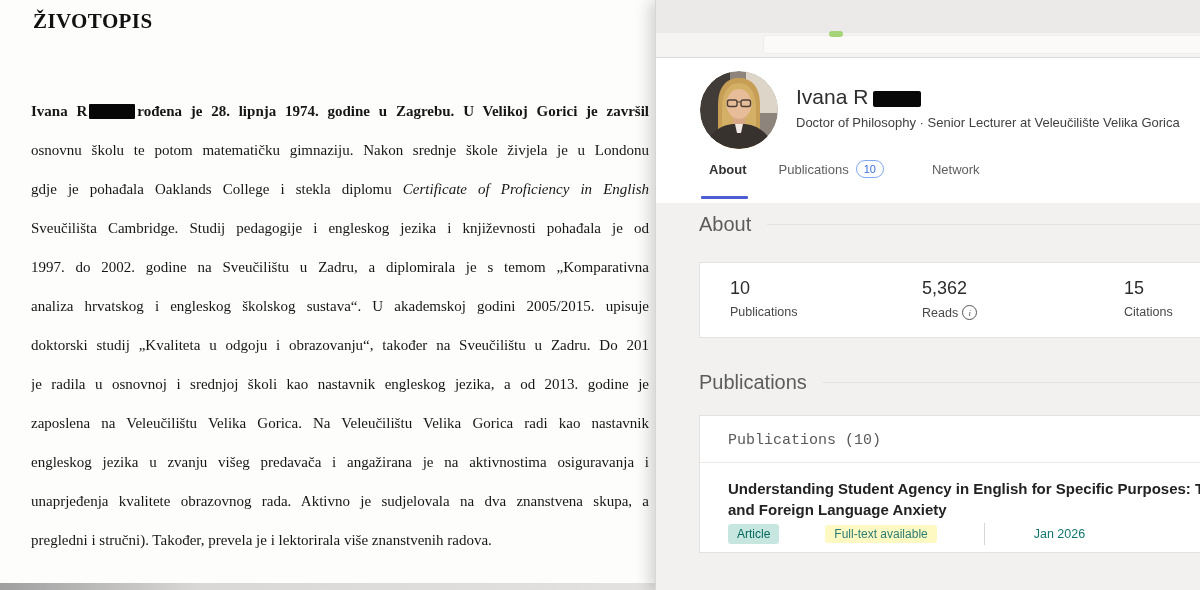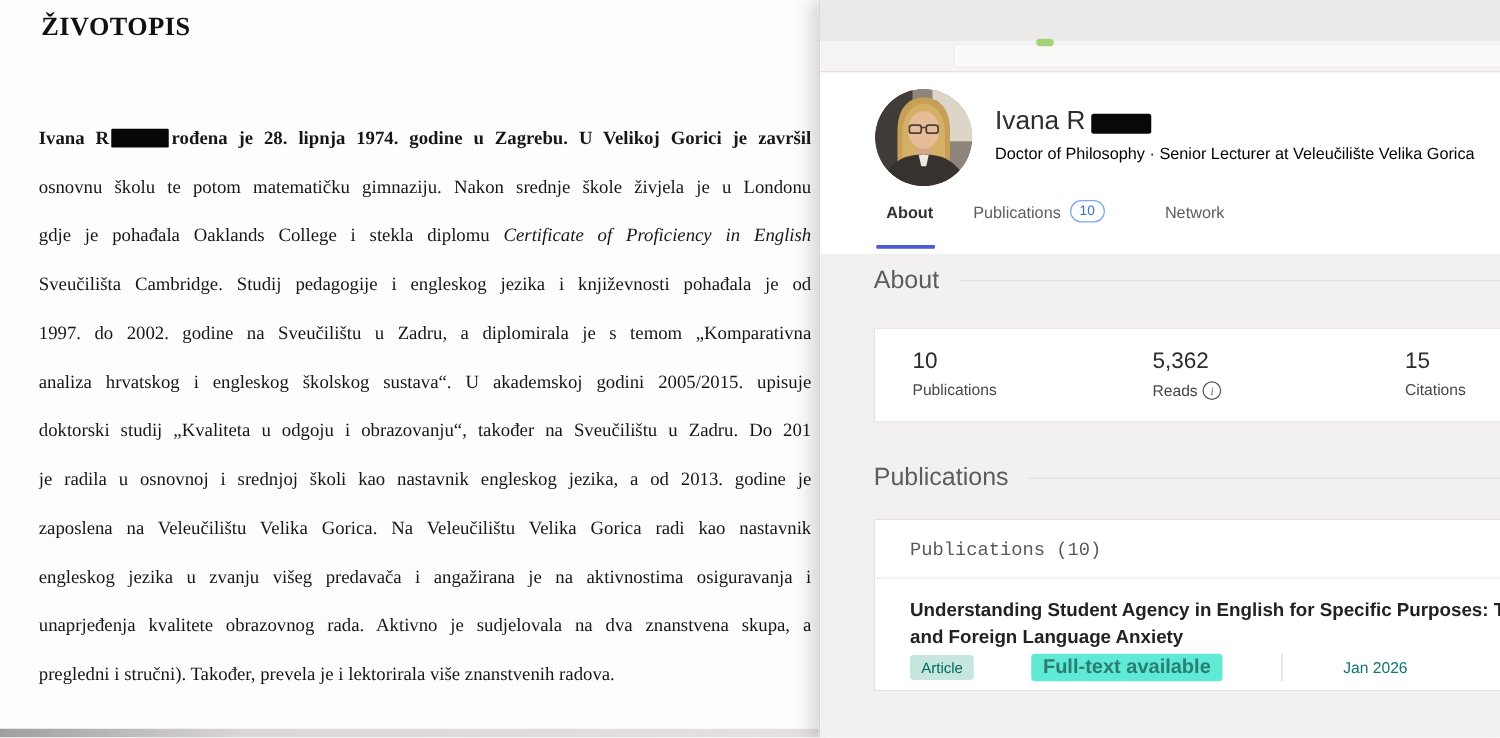--- a/index.html
+++ b/index.html
@@ -32,21 +32,21 @@
   .rg-green-dot{position:absolute;left:173px;top:31px;width:14px;height:6px;border-radius:3px;
                 background:#a5d377;}
   .rg-divider{position:absolute;left:0;top:57px;right:0;height:1px;background:#dbdad8;}
 
   .rg-profile{position:absolute;left:0;top:58px;right:0;height:145px;background:#fff;}
   .rg-avatar{position:absolute;left:44px;top:13px;width:78px;height:78px;border-radius:50%;
              overflow:hidden;}
   .rg-name-row{position:absolute;left:140px;top:27px;display:flex;align-items:center;gap:5px;}
   .rg-name{font-size:21px;color:#2e2e2e;}
   .rg-name-redaction{width:48px;height:16px;background:#080808;border-radius:2px;margin-top:3px;}
-  .rg-headline{position:absolute;left:140px;top:57px;font-size:13px;color:#000000;}
+  .rg-headline{position:absolute;left:140px;top:57px;font-size:13px;color:#404040;}
 
   .rg-tabs{position:absolute;left:53px;top:102px;display:flex;align-items:center;}
   .rg-tab{font-size:13px;color:#5e5e5e;cursor:pointer;}
   .rg-tab.active{color:#333;font-weight:bold;}
   .rg-tab-pub{margin-left:32px;display:flex;align-items:center;}
   .rg-tab-net{margin-left:48px;}
   .rg-count-pill{margin-left:7px;font-size:11px;color:#3b6fe0;border:1.5px solid #82a8f0;
                  border-radius:10px;padding:0 7px;height:16px;line-height:16px;}
   .rg-tab-underline{position:absolute;left:45px;top:138px;width:47px;height:3px;
                     background:#4d5dd3;border-radius:1px;}
@@ -68,22 +68,22 @@
              align-items:center;justify-content:center;font-size:9px;color:#565656;
              font-family:"Liberation Serif",serif;font-style:italic;}
 
   .card-pubs{top:212px;height:136px;}
   .pubcard-header{position:absolute;left:28px;top:16px;font-size:15px;color:#5a5a5a;font-family:Liberation Mono, monospace;}
   .pubcard-divider{position:absolute;left:0;right:0;top:46px;height:1px;background:#ebeae8;}
   .pub-title{position:absolute;left:28px;top:62px;font-size:15px;font-weight:bold;color:#222;
              line-height:21px;white-space:nowrap;}
   .pub-meta{position:absolute;left:28px;top:107px;display:flex;align-items:center;gap:37px;}
   .badge-article{background:#c8e6e0;color:#00695c;font-size:12px;padding:3px 9px;border-radius:3px;}
-  .badge-fulltext{background:#5eead4;color:#2a7d74;border:1px solid #579playing790;font-size:16px;
-                  padding:2px 9px;border-radius:3px;margin-left:9px;font-weight:bold;}
+  .badge-fulltext{background:#fef9c3;color:#2a7d74;border:1px solid #579playing790;font-size:12px;
+                  padding:2px 9px;border-radius:3px;margin-left:9px;}
   .meta-sep{width:1px;height:22px;background:#d7d6d4;margin-left:10px;}
   .pub-date{font-size:12.5px;color:#0f766e;margin-left:12px;}
   .rg-footer{position:absolute;left:0;right:0;top:553px;bottom:0;background:#edecea;}
 </style>
 </head>
 <body>
 
 <div class="doc-panel">
   <div class="doc-title">ŽIVOTOPIS</div>
   <div class="doc-body">

